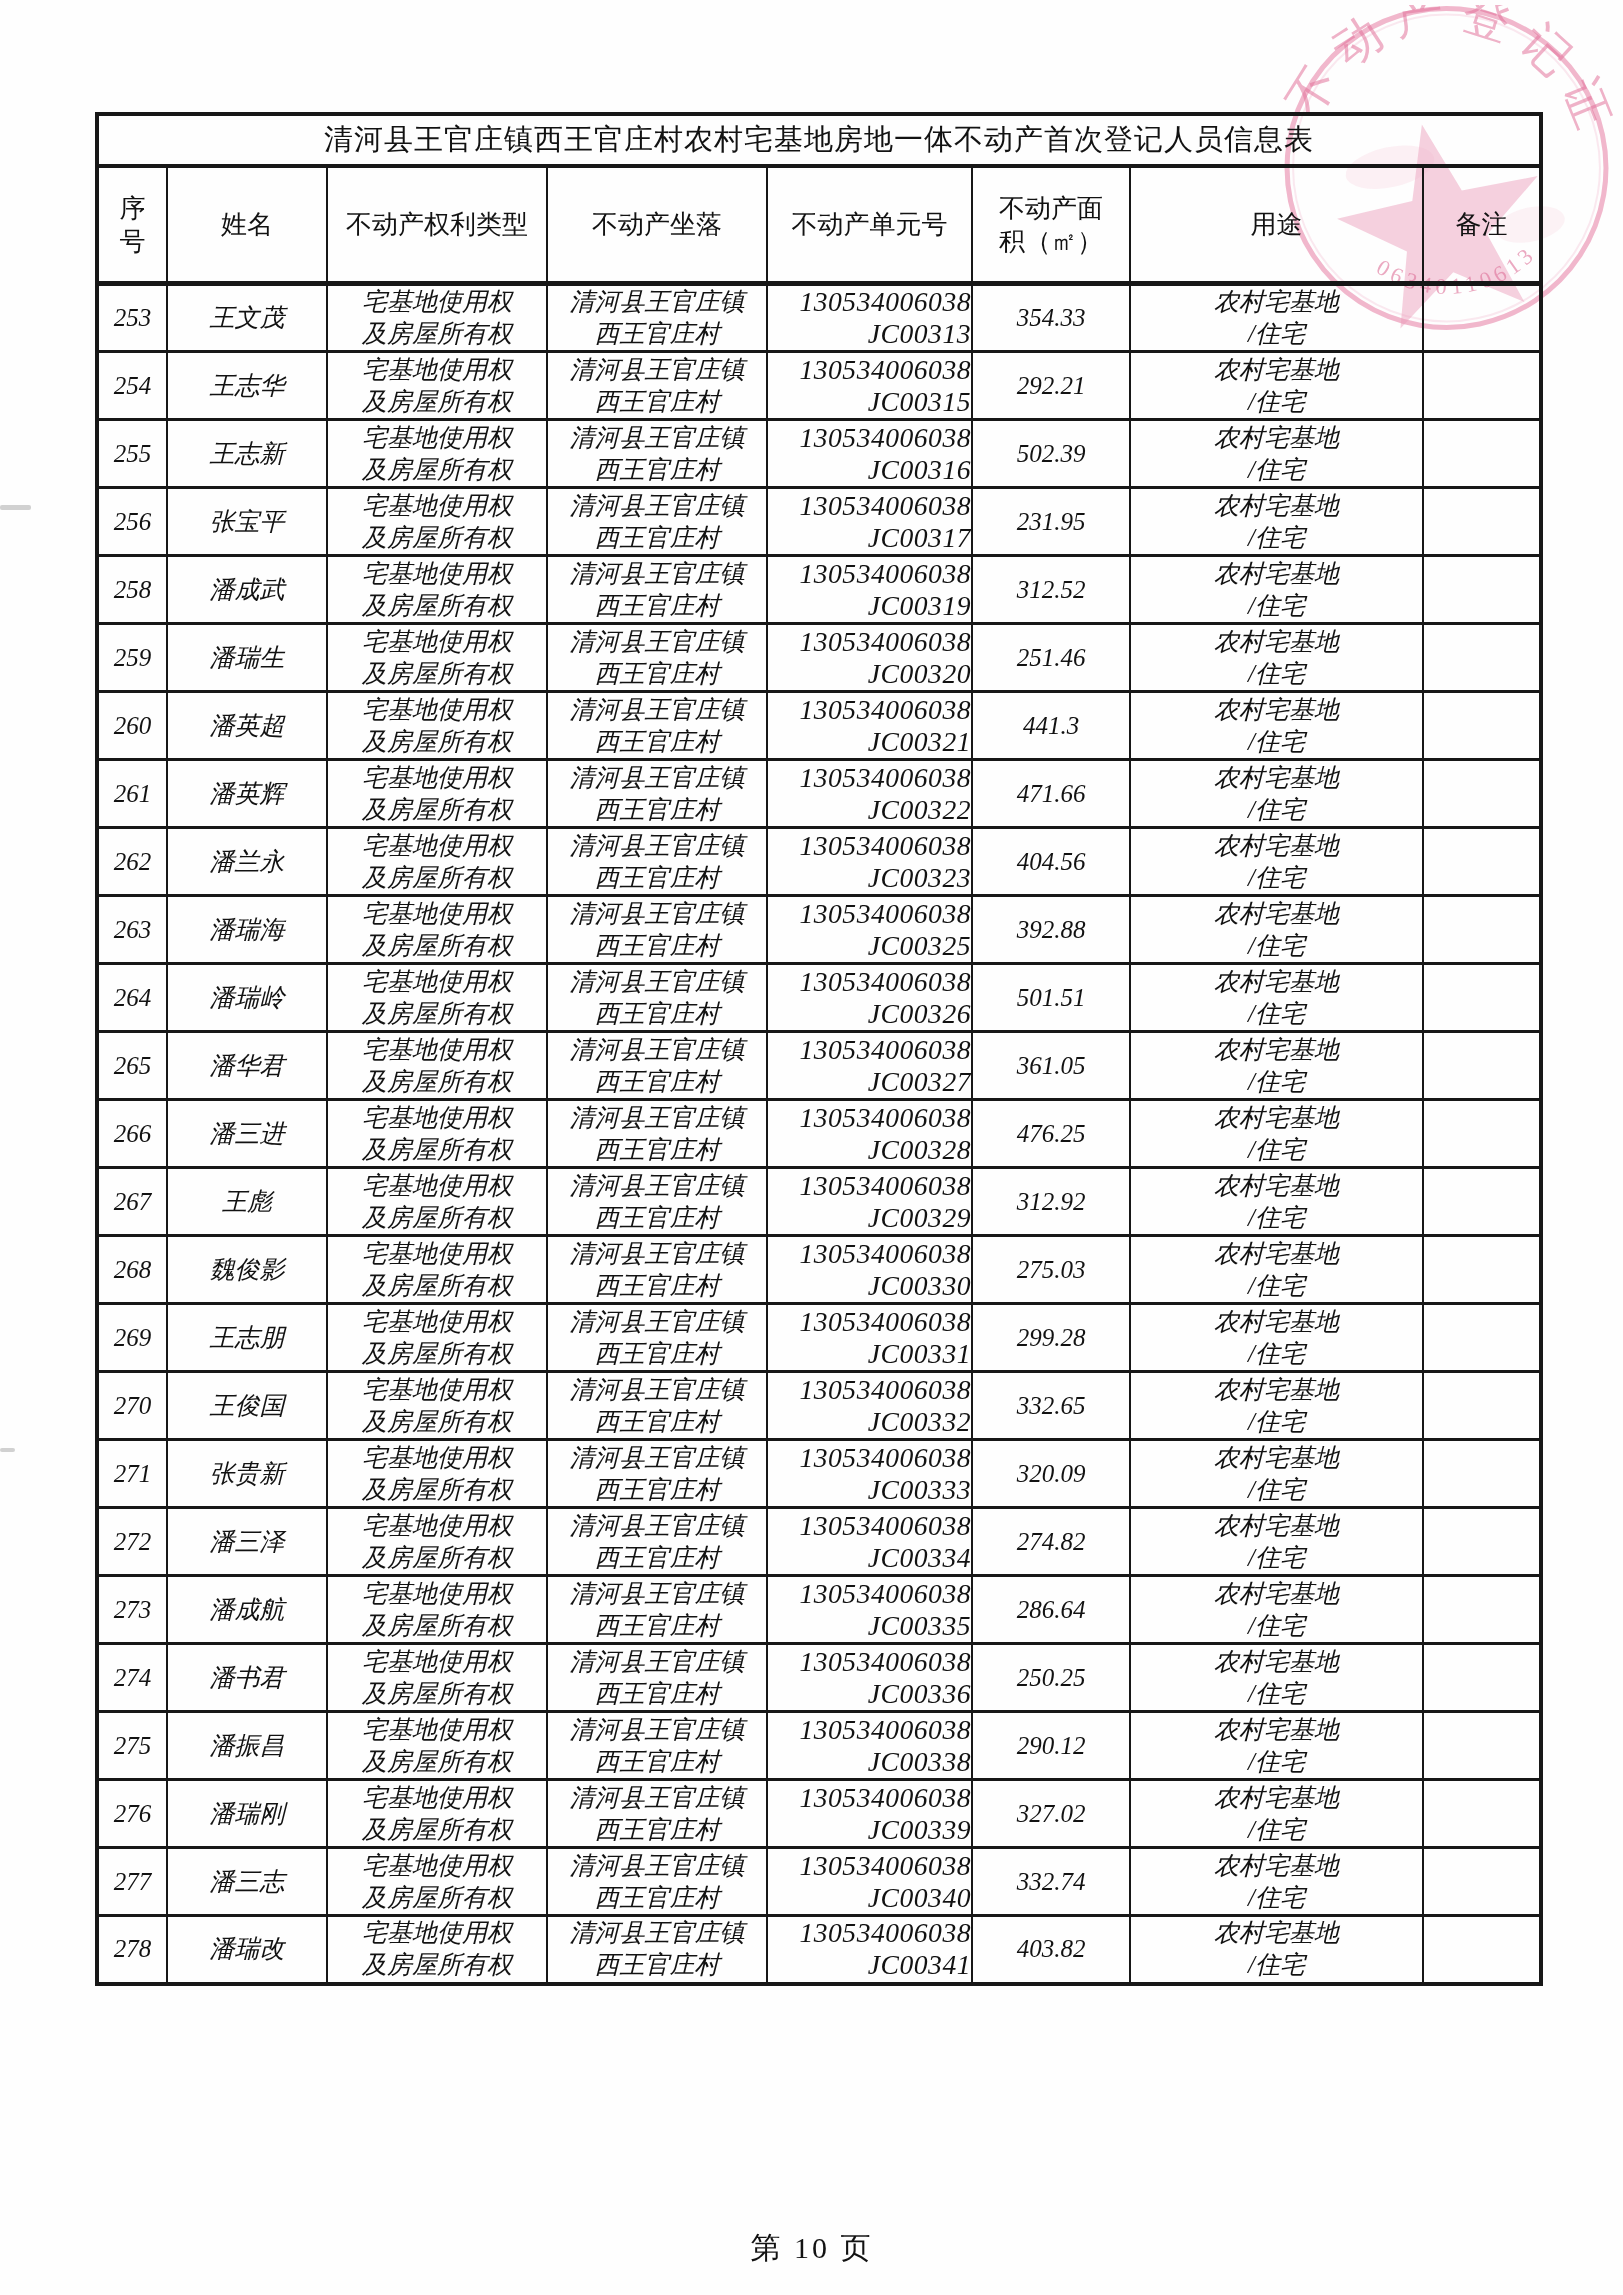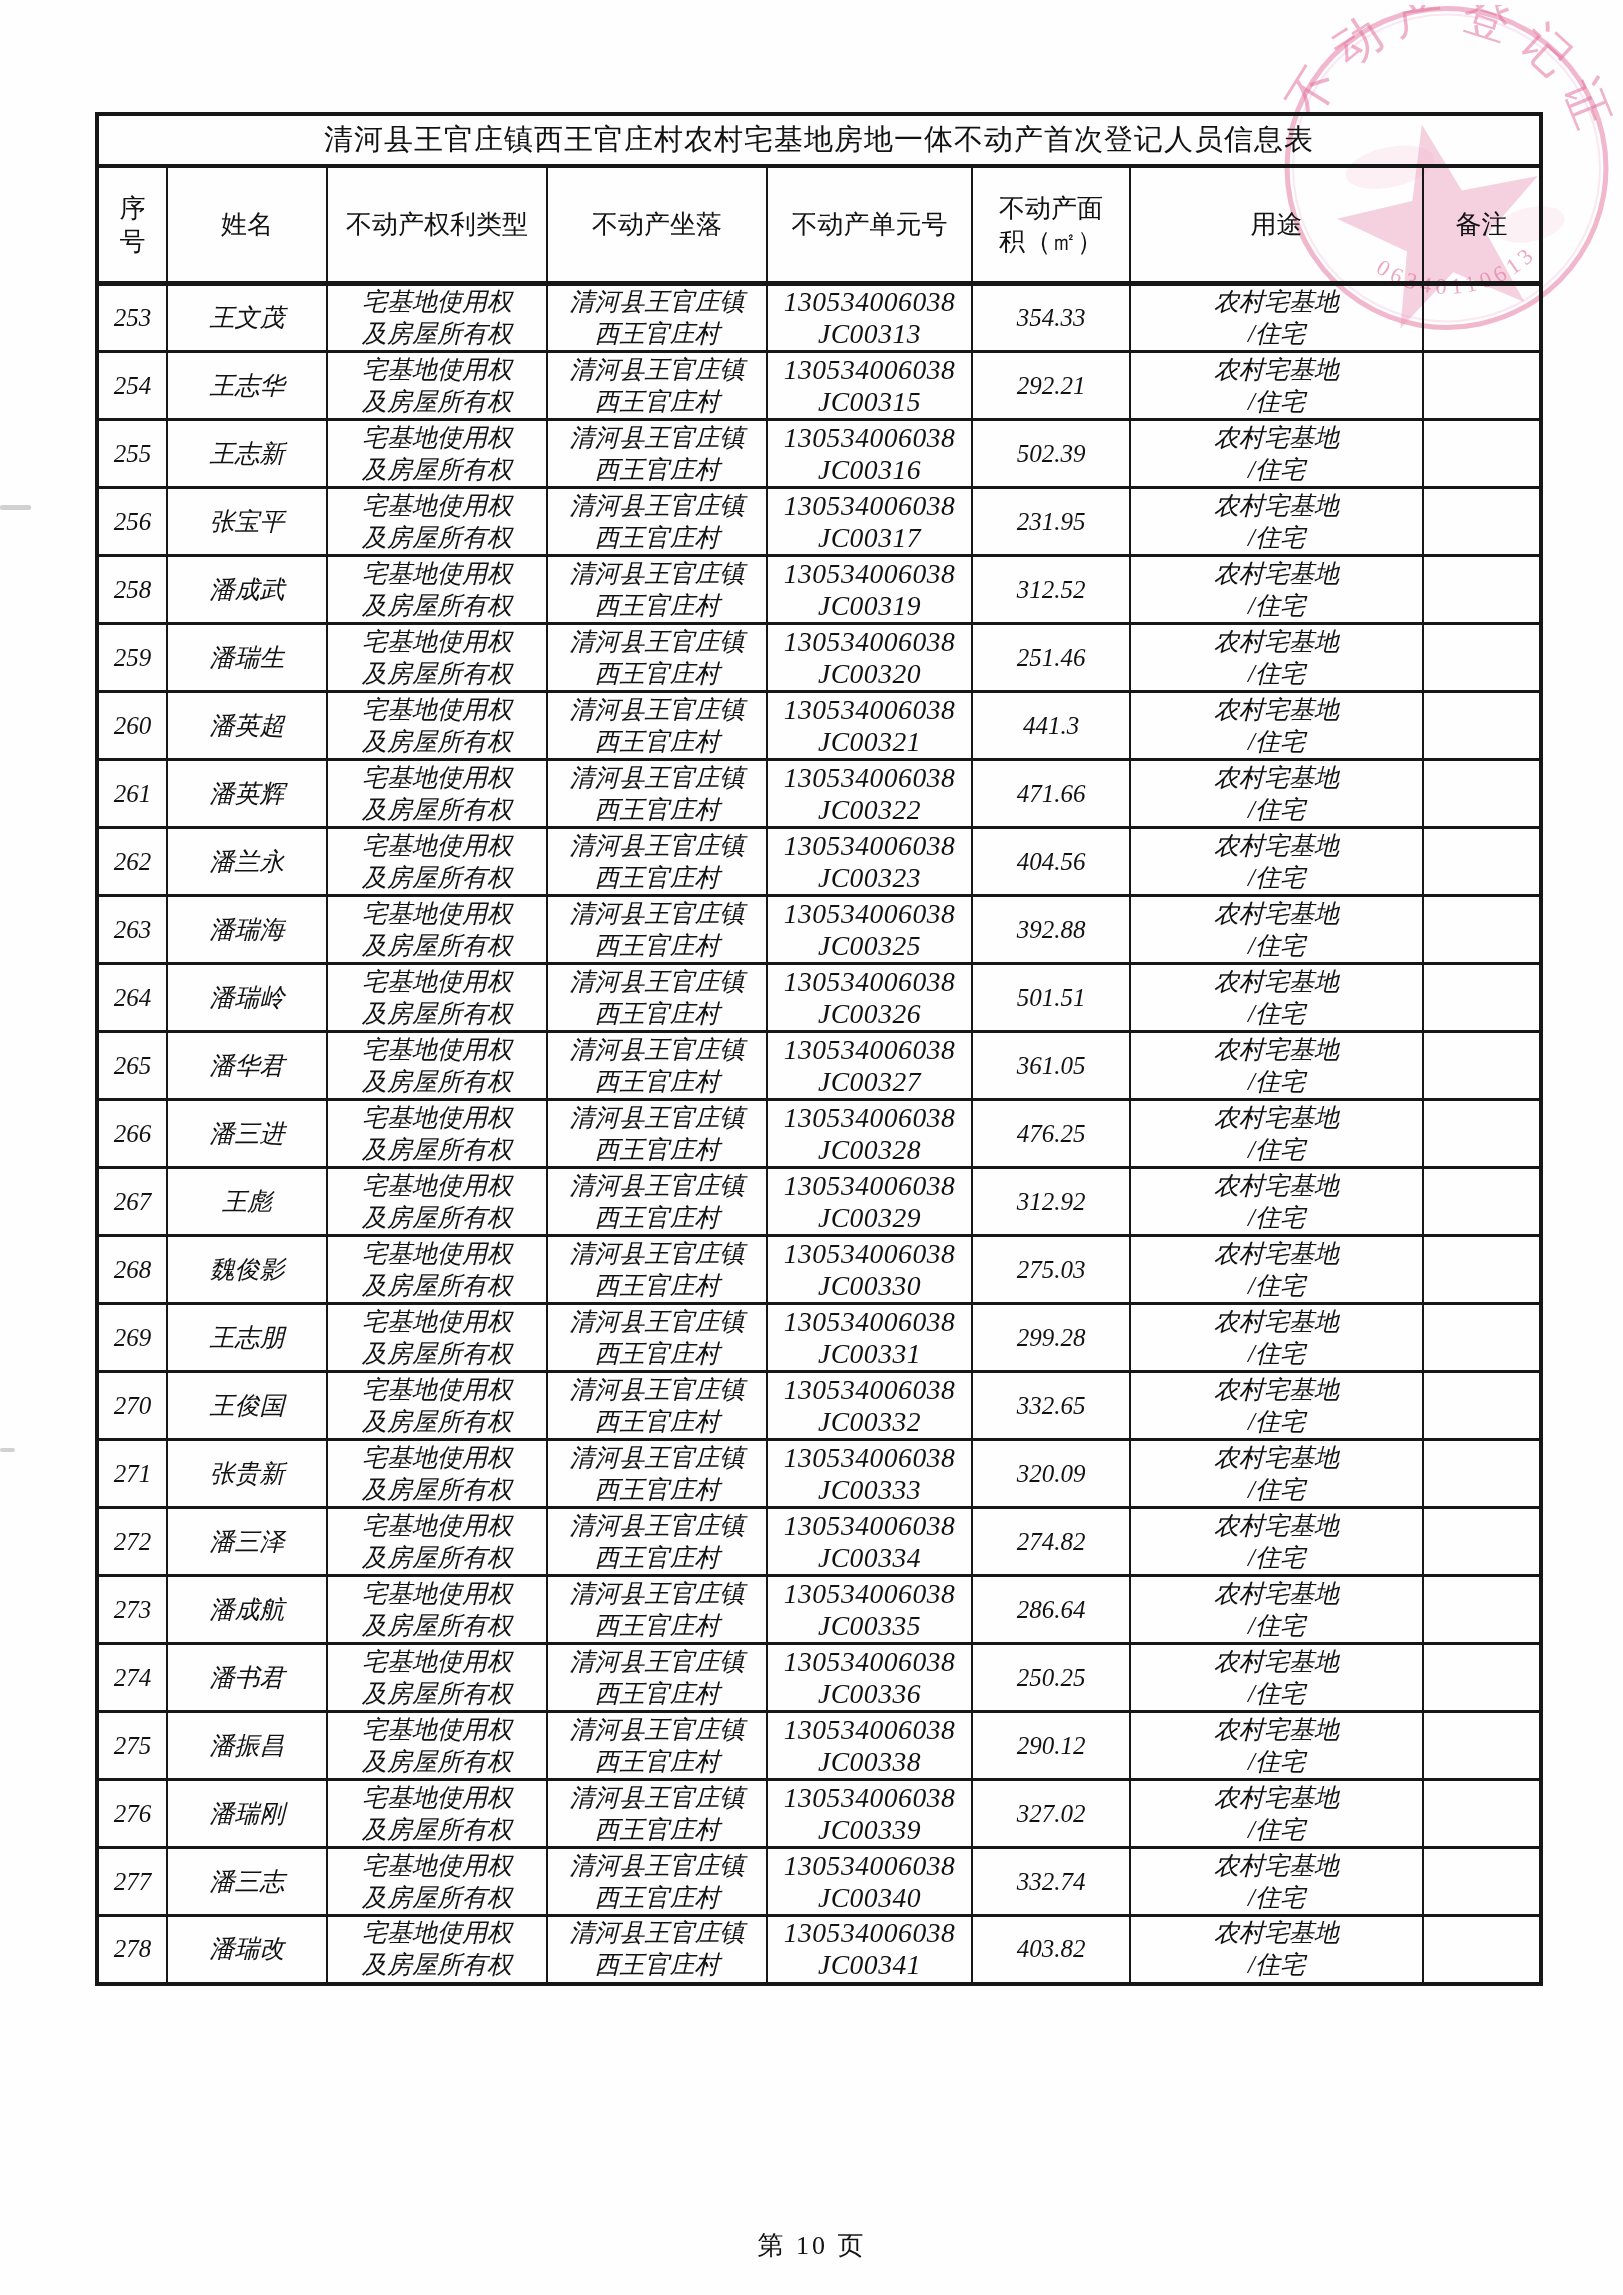--- a/index.html
+++ b/index.html
@@ -42,28 +42,28 @@
     border-bottom-width: 5px;
     padding: 0 14px;
   }
   tr.data-row { height: 68px; font-style: italic; }
   tr.data-row td {
     font-size: 25px;
     line-height: 32px;
     border-top-width: 3.5px;
   }
   td.c-no   { font-size: 27.6px; }
-  td.c-unit div { font-size: 27.6px; letter-spacing: 0.5px; }
+  td.c-unit div { font-size: 27.6px; letter-spacing: 0.5px; text-align: right; }
   td.c-area { font-size: 27.6px; }
   .footer {
     position: absolute;
     left: 0; right: 0;
     top: 2228px;
     text-align: center;
-    font-size: 26px;
+    font-size: 30px;
     letter-spacing: 3px;
   }
   .stamp {
     position: absolute;
     left: 1266px;
     top: 5px;
     width: 357px;
     height: 332px;
     pointer-events: none;
   }

